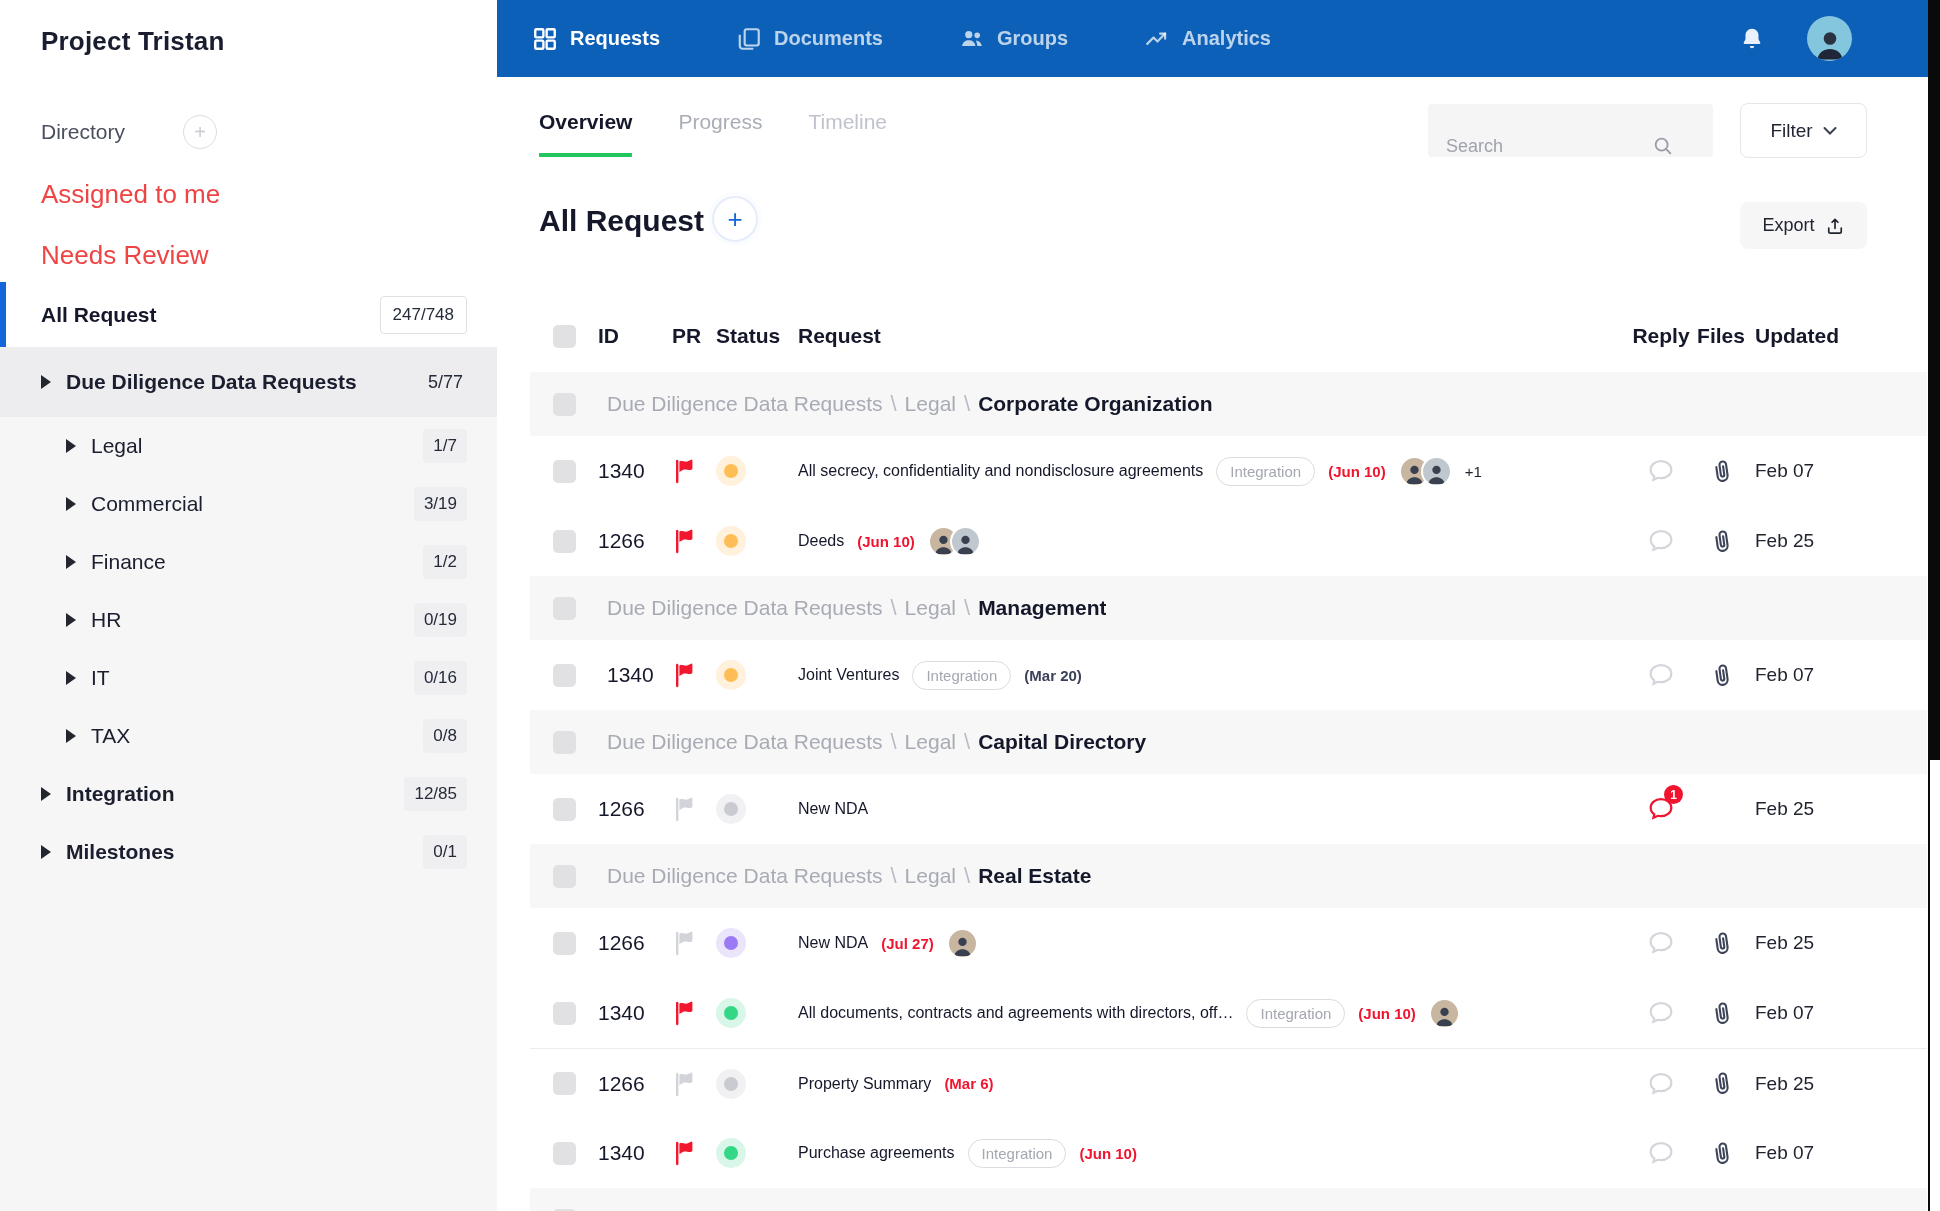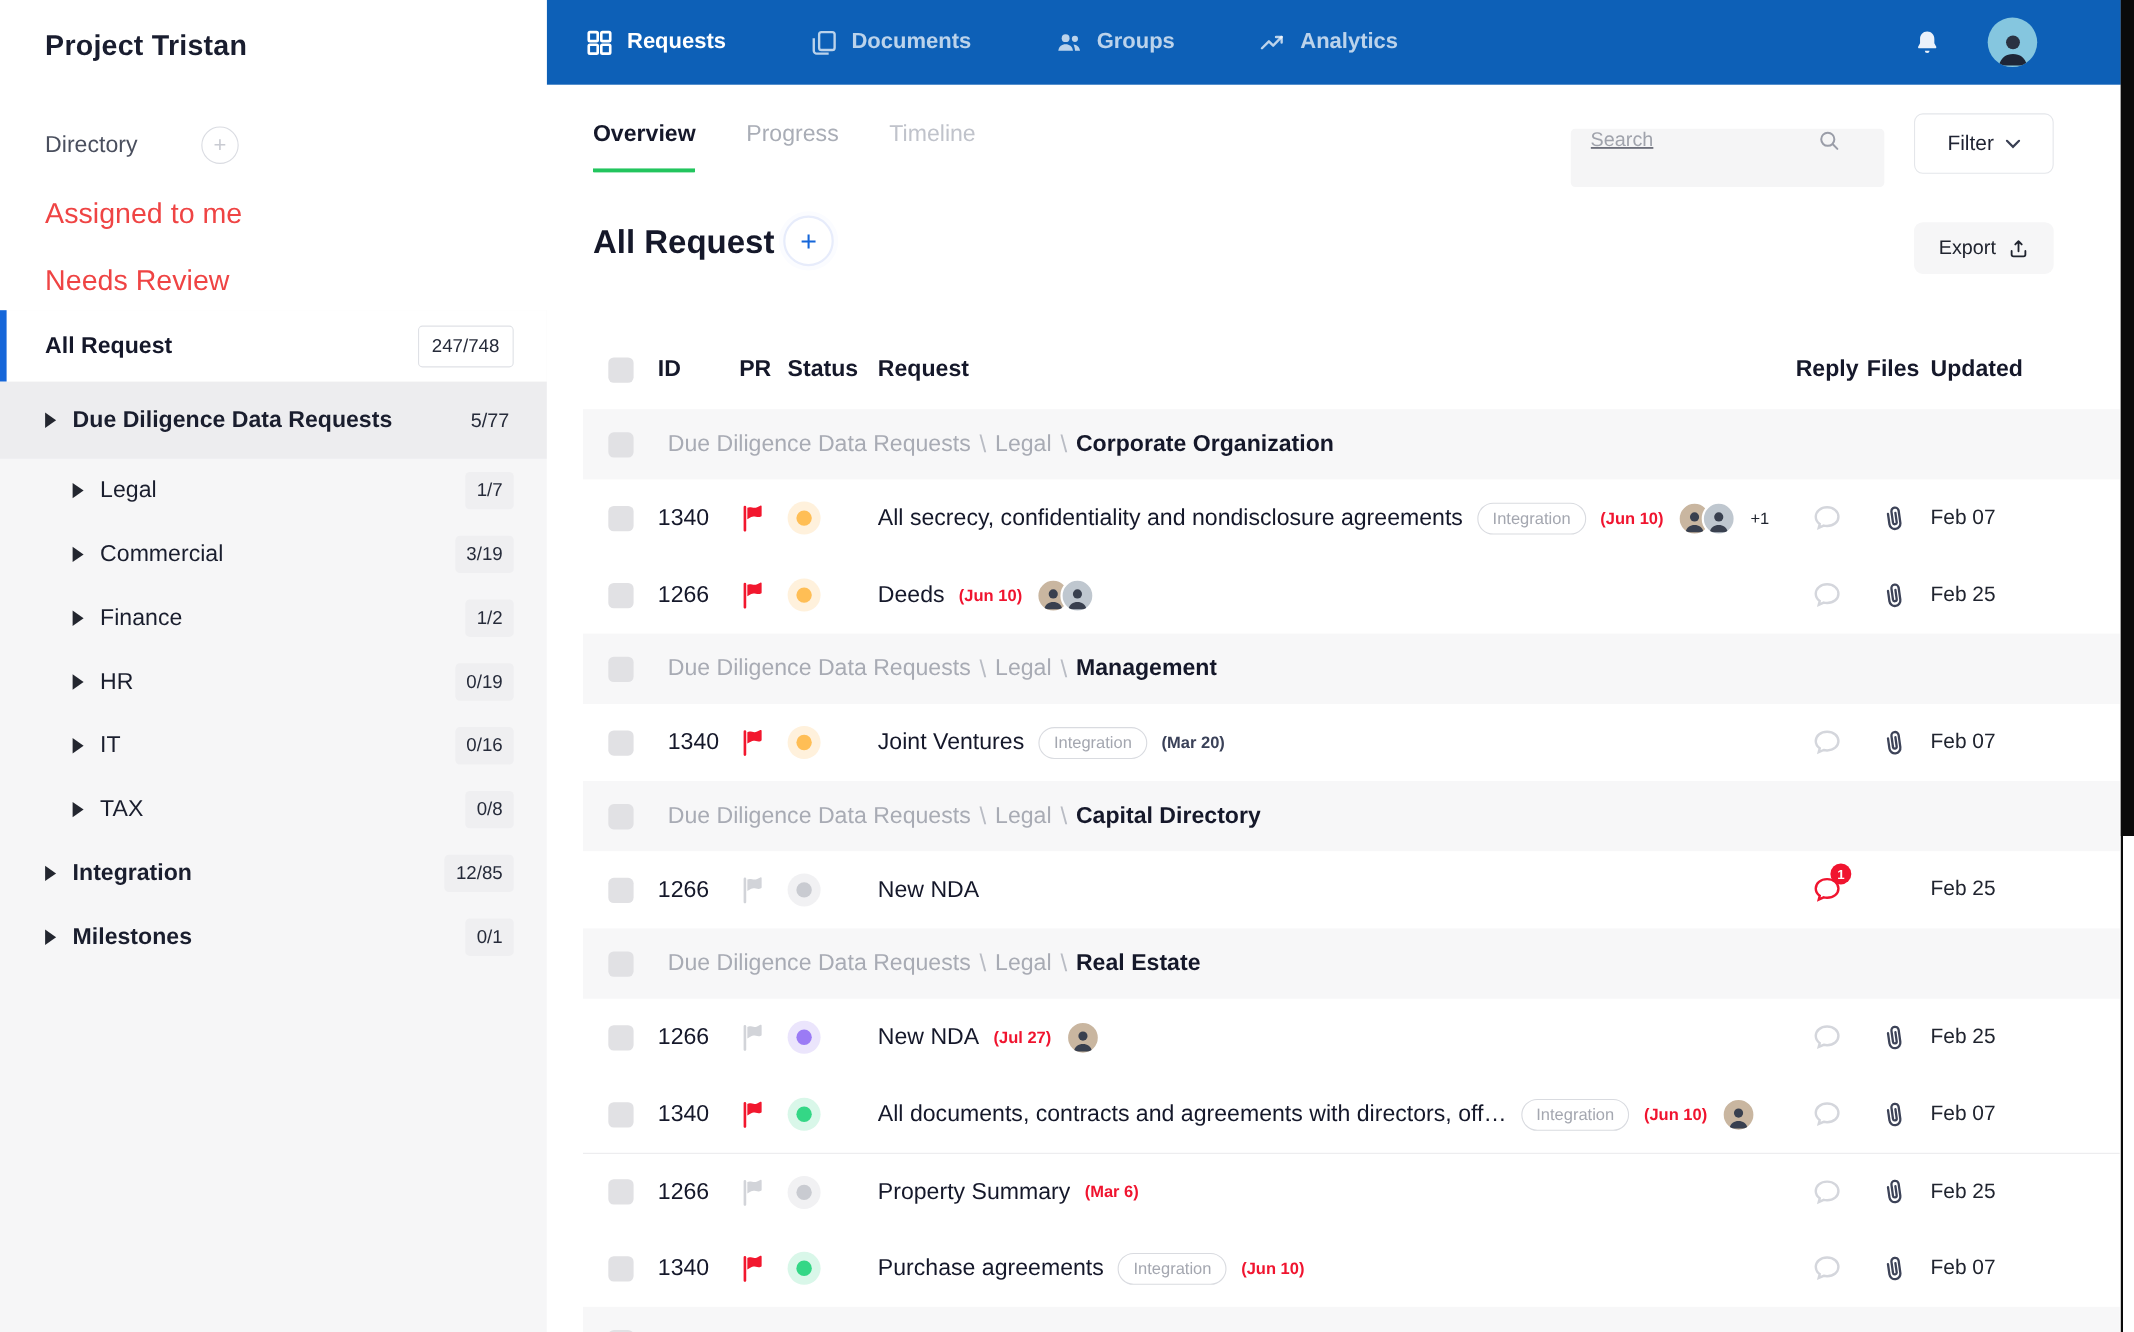--- a/index.html
+++ b/index.html
@@ -45,22 +45,22 @@
     display:flex; align-items:flex-end; justify-content:center; }
   .nav-avatar svg { width:36px; height:36px; }
 
   
   .main { position:absolute; left:497px; top:77px; width:1431px; bottom:0; background:#fff; }
   .subheader { position:relative; height:103px; }
   .tabs { position:absolute; left:42px; top:33px; display:flex; gap:46px; }
   .tab { font-size:21px; color:#C0C3CB; cursor:pointer; padding-bottom:19px; }
   .tab.t1 { color:#A9ADB6; }
   .tab.active { color:#15182A; font-weight:600; border-bottom:4px solid #22c55e; border-radius:0 0 1px 1px; }
-  .searchbox { position:absolute; right:215px; top:40px; width:285px; height:53px; background:#F5F5F6;
-    border-radius:4px; display:flex; align-items:flex-start;text-decoration:underline; }
+  .searchbox { position:absolute; right:215px; top:27px; width:285px; height:53px; background:#F5F5F6;
+    border-radius:4px; display:flex; align-items:flex-end; }
   .searchbox input { border:none; outline:none; background:transparent; font-size:18px; color:#4A4F5E;
     padding-left:18px; width:220px; font-family:"Liberation Sans", sans-serif; }
   .searchbox input::placeholder { color:#A0A3AC; }
   .searchbox svg { width:22px; height:22px; color:#9A9DA8; margin-left:4px; cursor:pointer; }
   .filter-btn { position:absolute; right:61px; top:26px; width:127px; height:55px; background:#fff;
     border:1px solid #E4E6EA; border-radius:8px; display:flex; align-items:center; justify-content:center;
     gap:10px; font-size:19px; color:#1F2333; cursor:pointer; }
   .filter-btn svg { width:14px; height:14px; color:#3A4054; }
 
   .toolbar { position:relative; height:85px; }
@@ -90,21 +90,21 @@
   .thead .c-updated { font-size:21px; font-weight:700; color:#15182A; }
 
   .checkbox { width:23px; height:23px; border-radius:5px; background:#E1E1E4; cursor:pointer; }
   .trow.group { height:64px; background:#F7F7F8; }
   .gpath { font-size:21px; color:#A8ABB4; white-space:nowrap; overflow:hidden; display:flex; align-items:center; gap:8px; padding-left:9px; }
   .gpath .sep { color:#B9BCC4; font-size:22px; }
   .gpath .leaf { color:#15182A; font-weight:700; }
   .trow.item { height:70px; background:#fff; }
   .trow.item.sep-top { border-top:1px solid #ECECEE; }
   .trow.item.indent .c-id { padding-left:9px; }
-  .req-title { font-size:21px; color:#15182A; font-weight:500; white-space:nowrap; overflow:hidden; text-overflow:ellipsis; }
+  .req-title { font-size:16px; color:#15182A; font-weight:500; white-space:nowrap; overflow:hidden; text-overflow:ellipsis; }
   .pill { flex:none; font-size:15px; color:#A4A7B0; border:1.5px solid #D9DBE0; border-radius:15px;
     padding:5px 13px; background:#fff; }
   .due { flex:none; font-size:15px; font-weight:700; }
   .due.red { color:#F0142F; }
   .due.dark { color:#3A4158; }
   .flag { width:24px; height:26px; cursor:pointer; }
   .flag.red { color:#F2172E; }
   .flag.gray { color:#D2D4D9; }
   .dot { width:30px; height:30px; border-radius:50%; display:flex; align-items:center; justify-content:center; }
   .dot i { width:14px; height:14px; border-radius:50%; display:block; }

